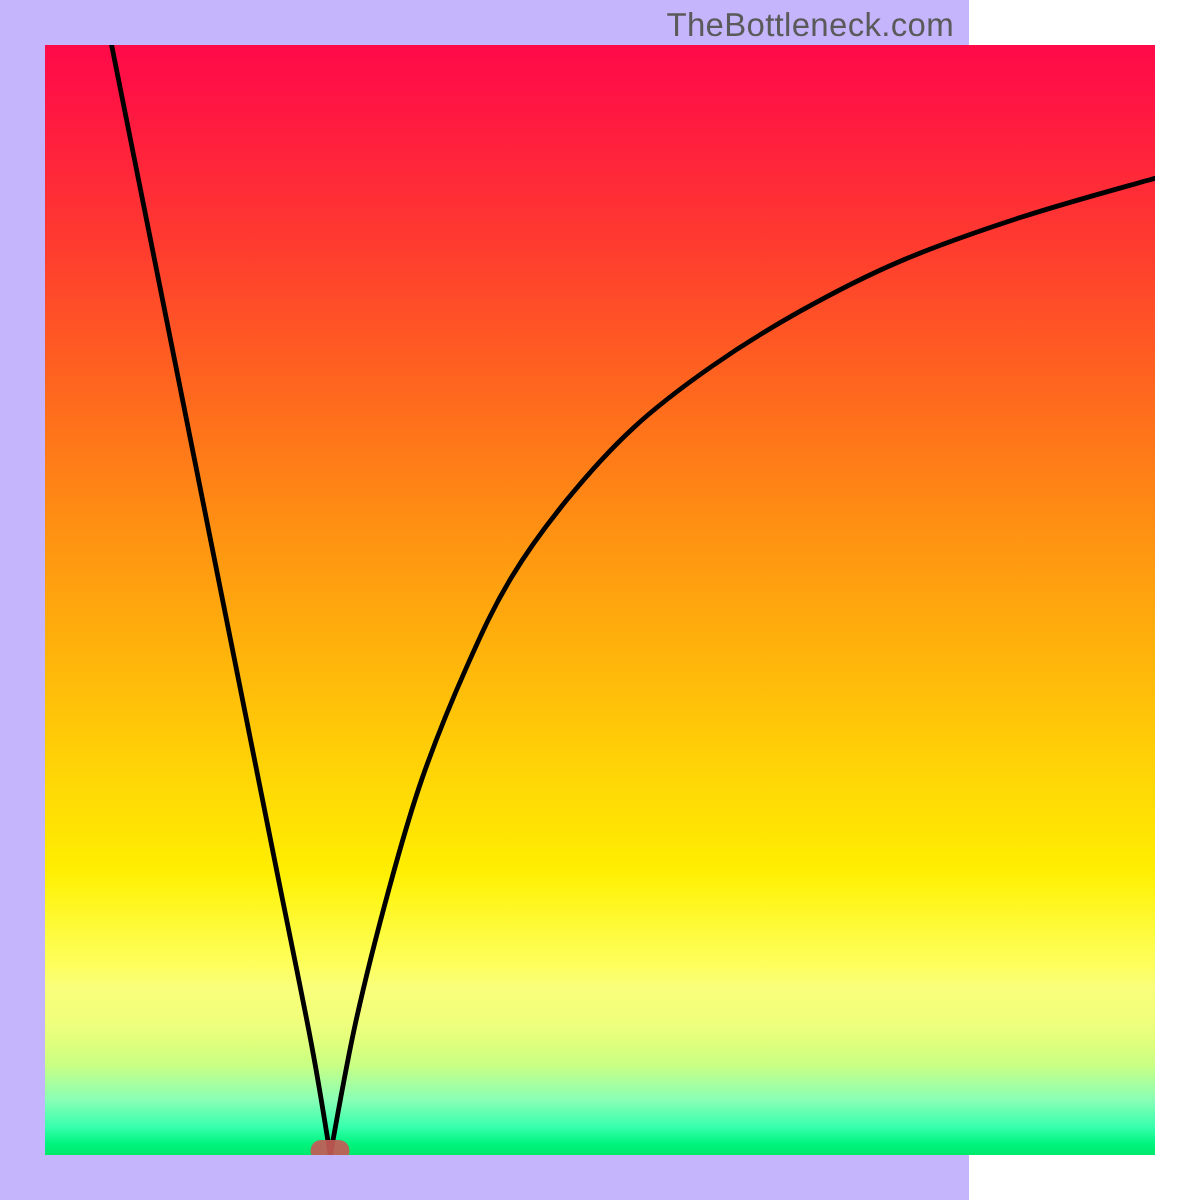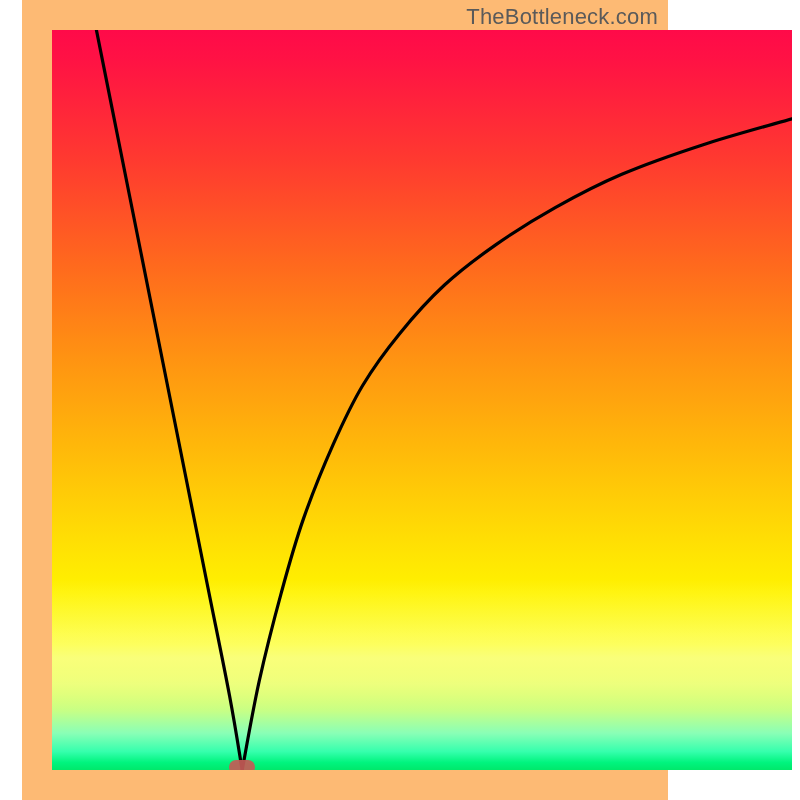--- a/index.html
+++ b/index.html
@@ -8,23 +8,22 @@
     width: 800px;
     height: 800px;
     overflow: hidden;
     font-family: Arial, Helvetica, sans-serif;
     background: #fff;
   }
   .frame {
     position: relative;
     width: 646px;
     height: 800px;
-    background: #fdba74;
+    background: #c4b5fd;
     box-sizing: border-box;
-    margin-left: 22px;
   }
   .watermark {
     position: absolute;
     top: 4px;
     right: 10px;
     font-size: 22px;
     font-weight: 500;
     color: #5a5a5a;
     letter-spacing: 0.2px;
     z-index: 20;

